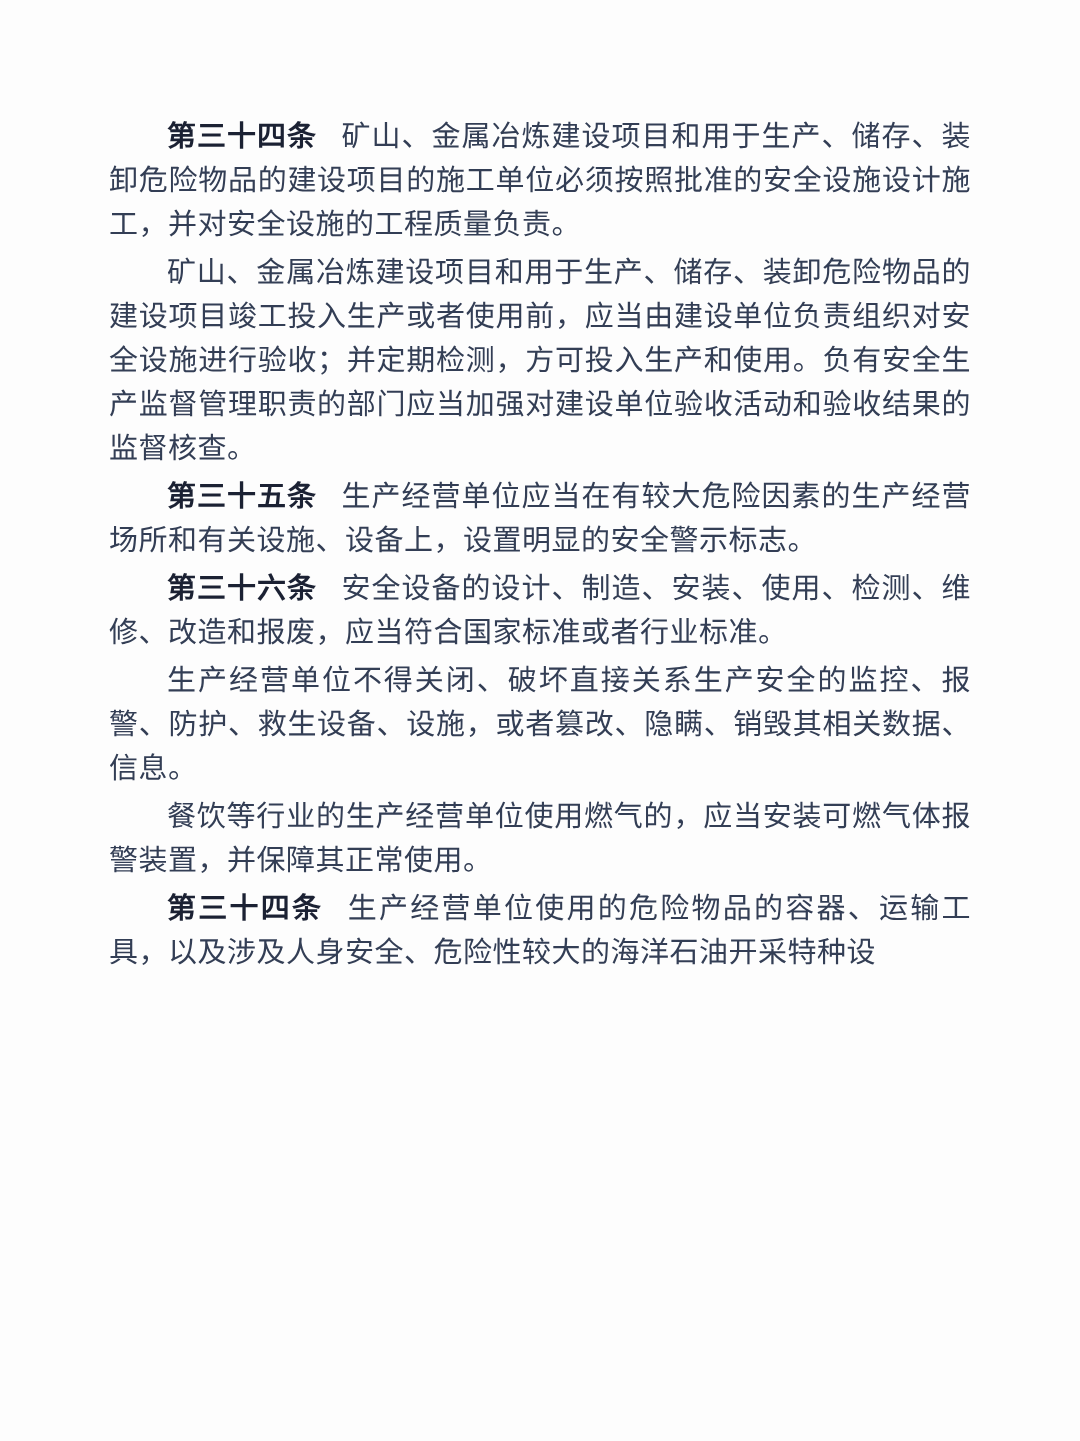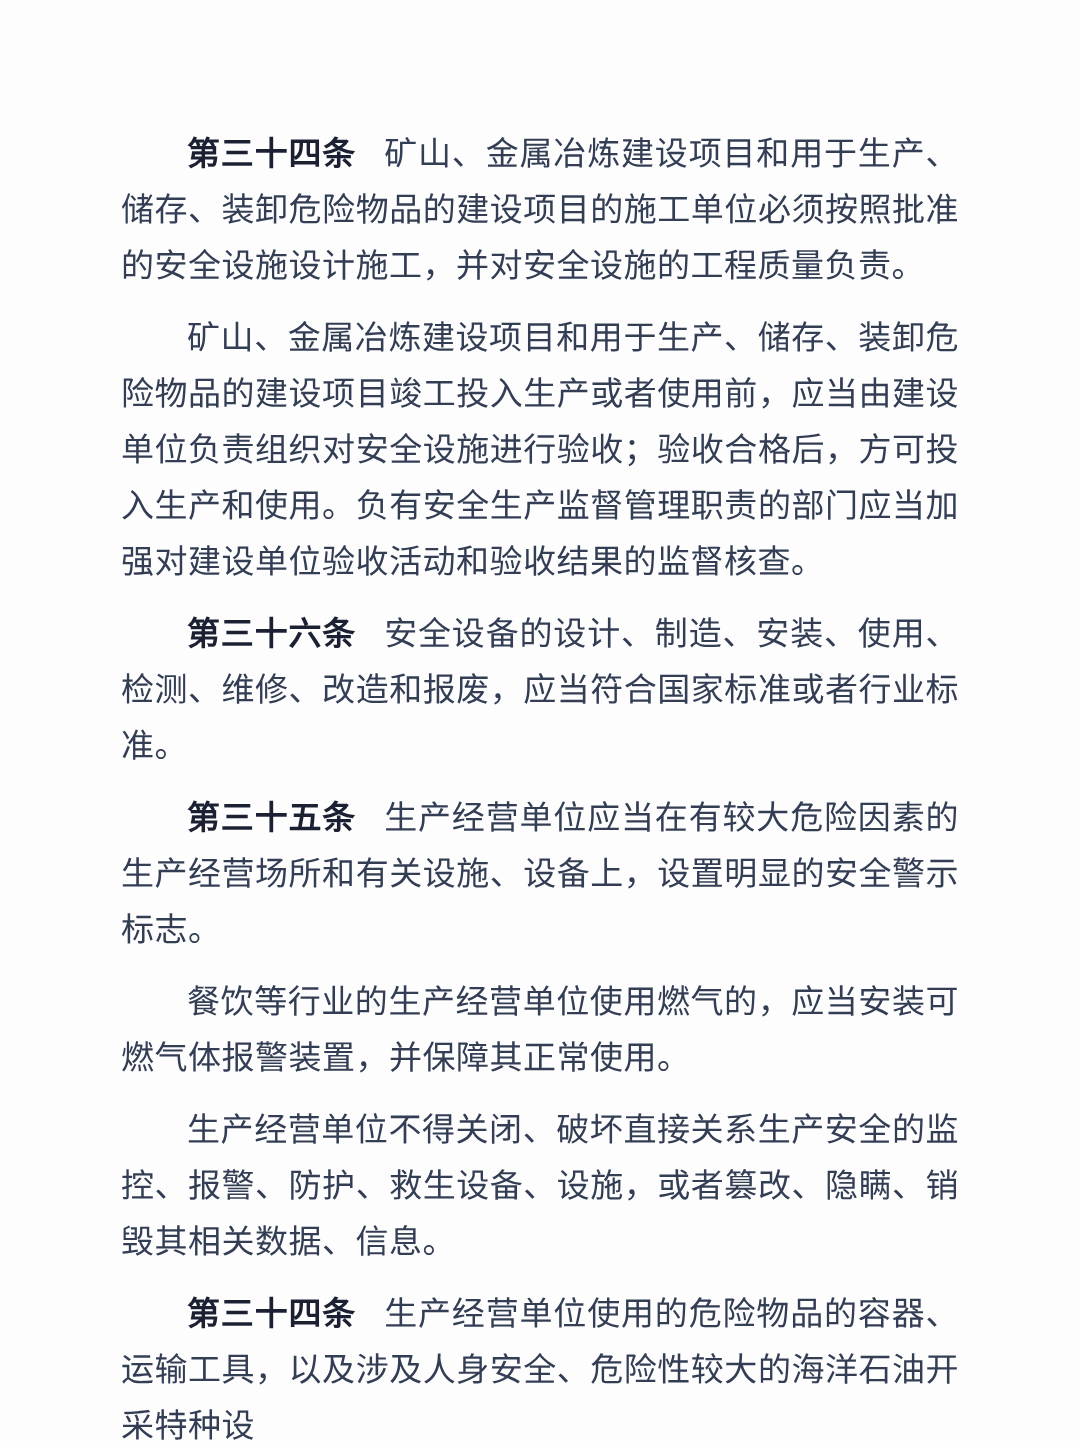--- a/index.html
+++ b/index.html
@@ -13,25 +13,25 @@
     overflow: hidden;
   }
   .page {
     box-sizing: border-box;
     width: 1080px;
     height: 1441px;
     padding: 110px 105px 0 105px;
     background: #fdfdfd;
   }
   .doc p {
-    margin: 16px;
+    margin: 4px;
     padding: 0;
     font-family: "Liberation Serif", "DejaVu Serif", serif;
-    font-size: 33px;
-    line-height: 56px;
+    font-size: 29px;
+    line-height: 44px;
     color: #333e55;
     text-align: justify;
     text-indent: 2em;
     letter-spacing: 0.5px;
   }
   .doc .num {
     font-family: "Liberation Sans", "DejaVu Sans", sans-serif;
     font-weight: 700;
     color: #1b2133;
     margin-right: 0.85em;
@@ -45,38 +45,38 @@
 <body>
 
 <div class="page">
   <div class="doc">
 
     <p>
       <span class="num">第三十四条</span><span>矿山、金属冶炼建设项目和用于生产、储存、装卸危险物品的建设项目的施工单位必须按照批准的安全设施设计施工，并对安全设施的工程质量负责。</span>
     </p>
 
     <p>
-      <span>矿山、金属冶炼建设项目和用于生产、储存、装卸危险物品的建设项目竣工投入生产或者使用前，应当由建设单位负责组织对安全设施进行验收；验收合格后，方可投入生产和使用。负有安全生产监督管理职责的部门应当加强对建设单位验收活动和验收结果的监督核查。</span>
+      <span>矿山、金属冶炼建设项目和用于生产、储存、装卸危险物品的建设项目竣工投入生产或者使用前，应当由建设单位负责组织对安全设施进行验收；并定期检测，方可投入生产和使用。负有安全生产监督管理职责的部门应当加强对建设单位验收活动和验收结果的监督核查。</span>
+    </p>
+
+    <p>
+      <span class="num">第三十五条</span><span>生产经营单位应当在有较大危险因素的生产经营场所和有关设施、设备上，设置明显的安全警示标志。</span>
     </p>
 
     <p>
       <span class="num">第三十六条</span><span>安全设备的设计、制造、安装、使用、检测、维修、改造和报废，应当符合国家标准或者行业标准。</span>
     </p>
 
+
     <p>
-      <span class="num">第三十五条</span><span>生产经营单位应当在有较大危险因素的生产经营场所和有关设施、设备上，设置明显的安全警示标志。</span>
+      <span>生产经营单位不得关闭、破坏直接关系生产安全的监控、报警、防护、救生设备、设施，或者篡改、隐瞒、销毁其相关数据、信息。</span>
     </p>
-
 
     <p>
       <span>餐饮等行业的生产经营单位使用燃气的，应当安装可燃气体报警装置，并保障其正常使用。</span>
-    </p>
-
-    <p>
-      <span>生产经营单位不得关闭、破坏直接关系生产安全的监控、报警、防护、救生设备、设施，或者篡改、隐瞒、销毁其相关数据、信息。</span>
     </p>
 
     <p>
       <span class="num">第三十四条</span><span>生产经营单位使用的危险物品的容器、运输工具，以及涉及人身安全、危险性较大的海洋石油开采特种设</span>
     </p>
 
   </div>
 </div>
 
 </body></html>

